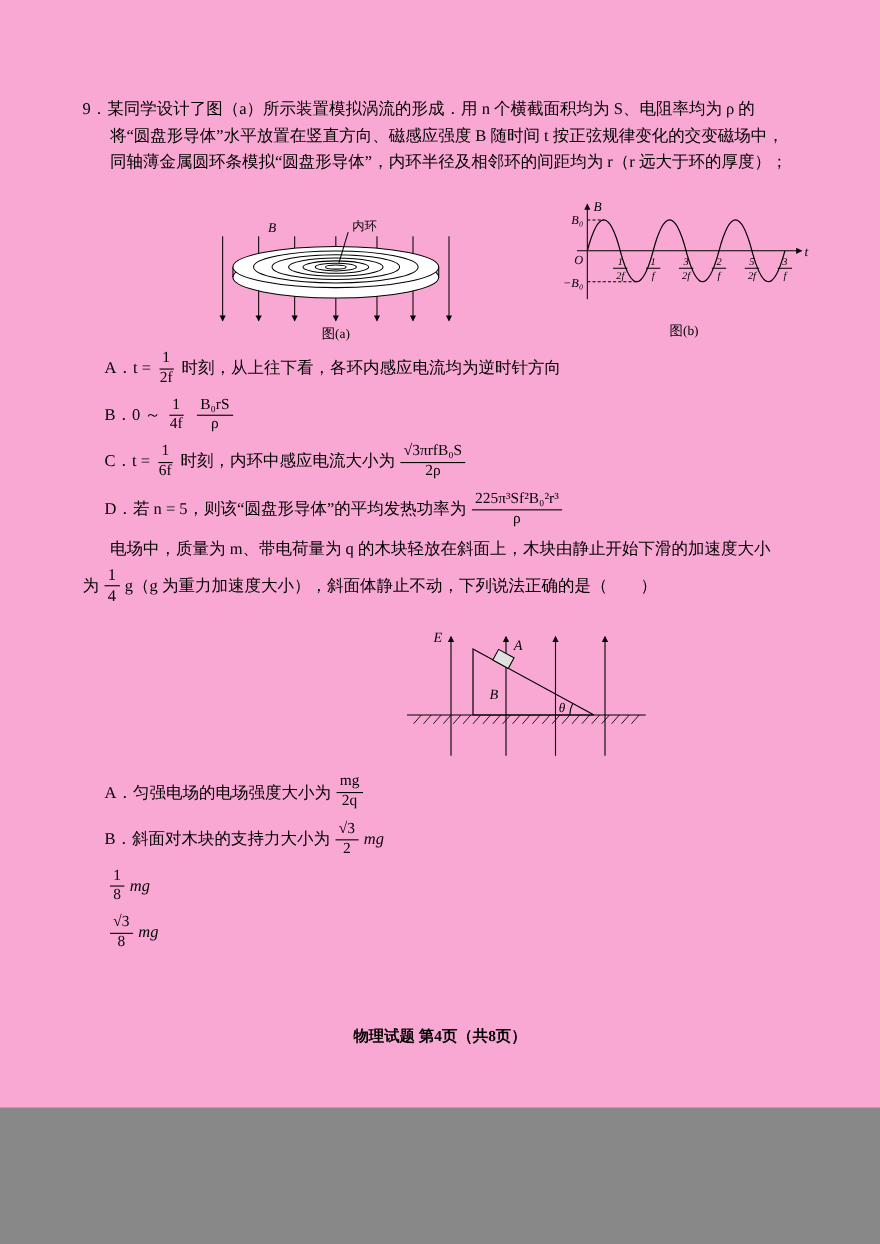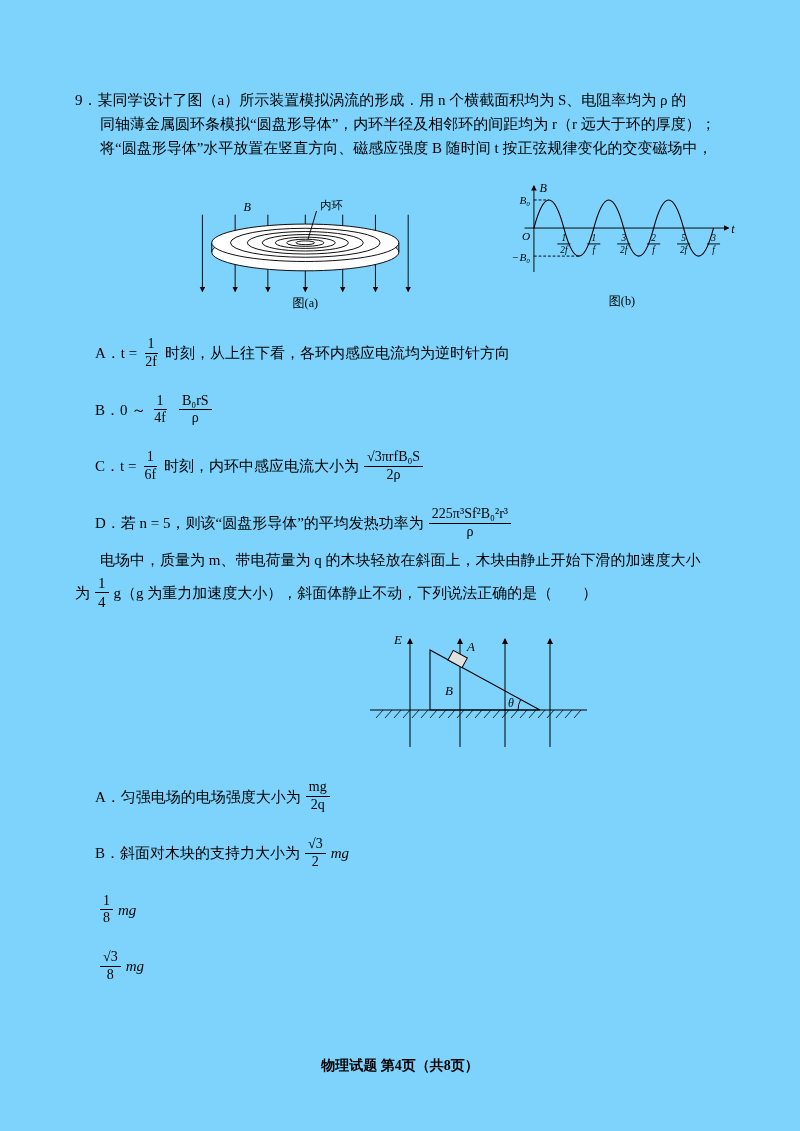--- a/index.html
+++ b/index.html
@@ -1,44 +1,44 @@
 <!DOCTYPE html>
 <html><head>
 <meta charset="utf-8">
 <style>
   html,body{margin:0;padding:0;background:#888;}
   .page{
-    width:800px;height:1131px;margin:0 auto;background:#7dd3fc;color:#000;
+    width:800px;height:1007px;margin:0 auto;background:#f9a8d4;color:#000;
     font-family:"Liberation Serif","DejaVu Serif",serif;font-size:15px;
     position:relative;box-sizing:border-box;padding:88px 60px 0 75px;overflow:hidden;
   }
   .line{line-height:24px;white-space:nowrap;}
   .cont{margin-left:25px;}
   .mixline{display:flex;align-items:center;line-height:26px;white-space:nowrap;margin-top:2px;}
   .figrow{display:flex;align-items:flex-end;gap:40px;margin:12px 0 2px 90px;}
   .options{margin-top:2px;}
-  .option{display:flex;align-items:center;margin:22px 0 8px 20px;line-height:22px;white-space:nowrap;}
+  .option{display:flex;align-items:center;margin:4px 0 8px 20px;line-height:22px;white-space:nowrap;}
   .frac{display:inline-flex;flex-direction:column;align-items:center;margin:0 5px;font-size:14px;line-height:1.2;}
   .frac .num{padding:0 3px;border-bottom:1px solid #000;}
   .frac .den{padding:0 3px;}
   .q10fig{width:240px;margin:14px auto 6px 280px;}
   .pgfooter{position:absolute;left:0;right:0;bottom:56px;text-align:center;font-size:14px;font-weight:bold;}
   svg{display:block;}
   svg text{font-family:"Liberation Serif","DejaVu Serif",serif;}
   .var{font-style:italic;}
 </style>
 </head>
 <body>
 
 <div class="page">
 
   <section>
     <div class="line">9．某同学设计了图（a）所示装置模拟涡流的形成．用 n 个横截面积均为 S、电阻率均为 ρ 的</div>
+    <div class="line cont">将“圆盘形导体”水平放置在竖直方向、磁感应强度 B 随时间 t 按正弦规律变化的交变磁场中，</div>
     <div class="line cont">同轴薄金属圆环条模拟“圆盘形导体”，内环半径及相邻环的间距均为 r（r 远大于环的厚度）；</div>
-    <div class="line cont">将“圆盘形导体”水平放置在竖直方向、磁感应强度 B 随时间 t 按正弦规律变化的交变磁场中，</div>
 
     <div class="figrow">
 
       <svg width="320" height="120" viewBox="0 0 320 120">
         <defs>
           <marker id="arrD" markerWidth="7" markerHeight="7" refX="5" refY="3" orient="auto">
             <path d="M0,0 L6,3 L0,6 Z" fill="#000"></path>
           </marker>
         </defs>
 

